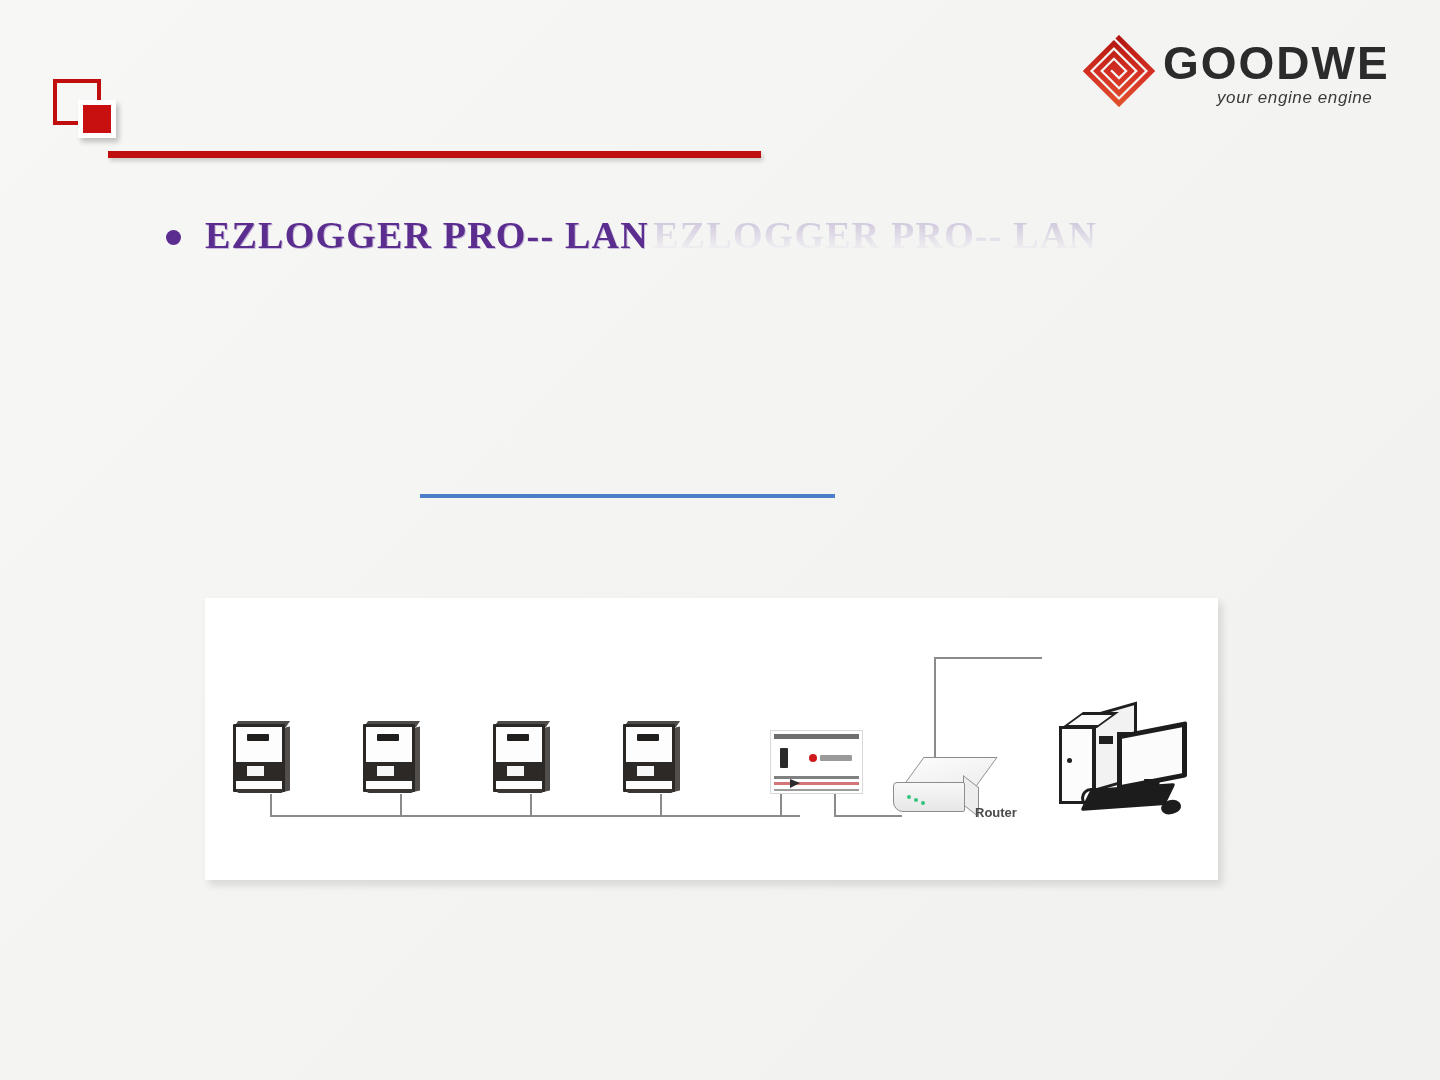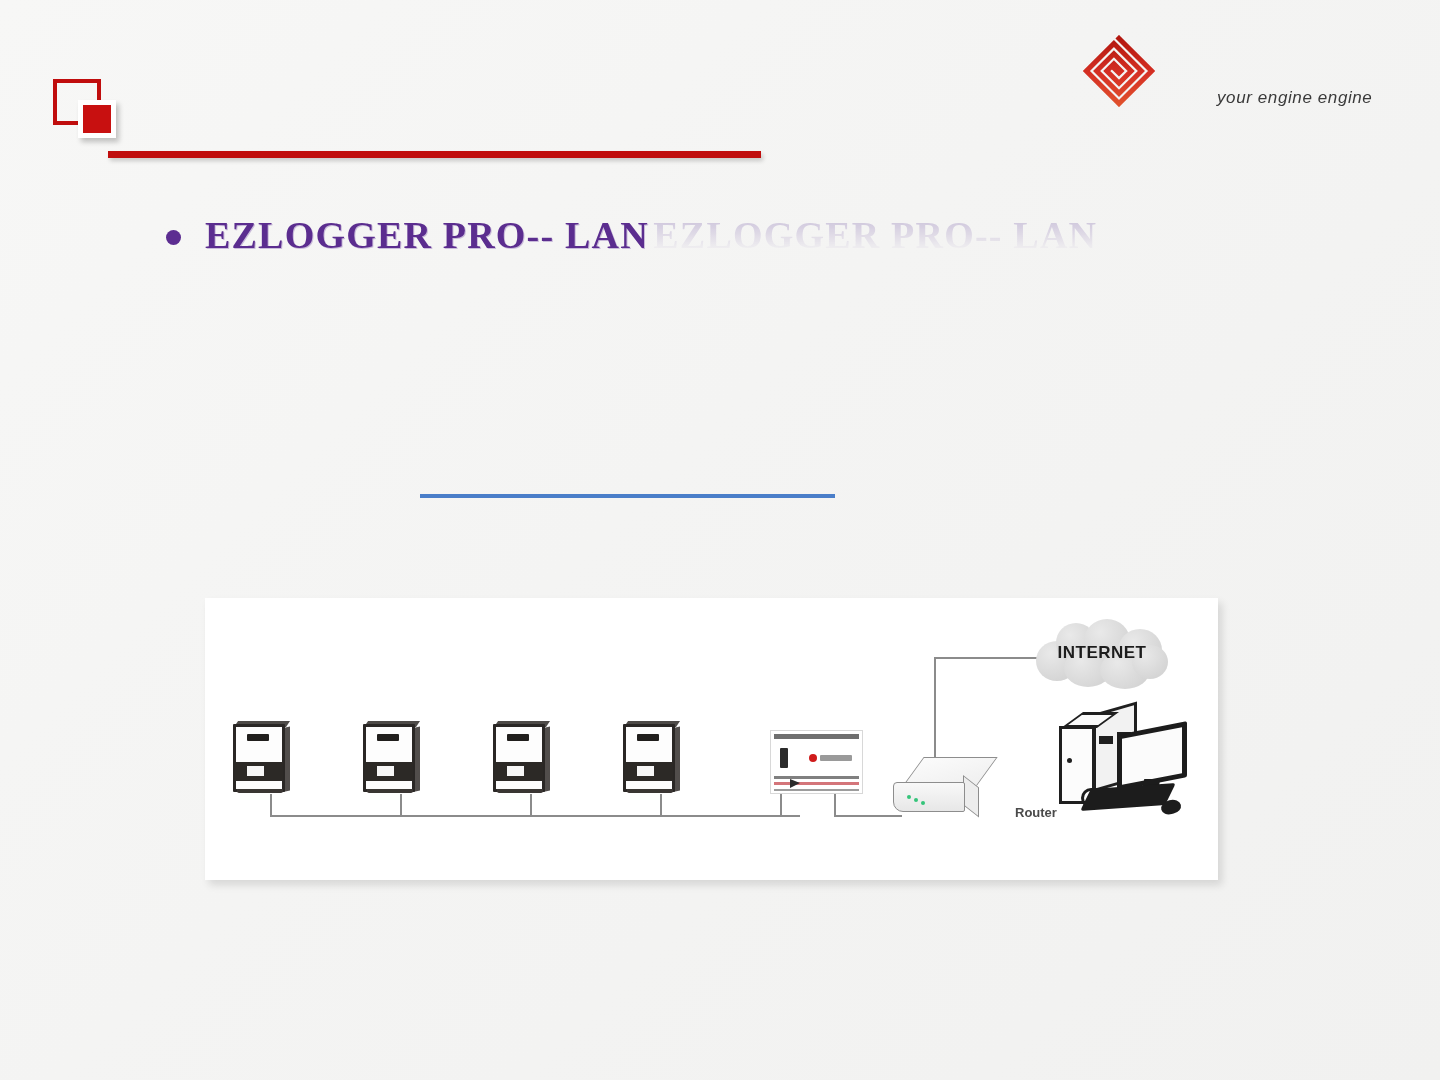--- a/index.html
+++ b/index.html
@@ -369,21 +369,20 @@
   }
   .router-label {
     position: absolute;
     left: 84px;
     top: 48px;
     font-size: 13px;
     font-weight: bold;
     color: #4a4a4a;
     font-family: "Liberation Sans", sans-serif;
     white-space: nowrap;
-    margin-left: 40px;
   }
 
   
   .cloud {
     position: absolute;
     left: 829px;
     top: 21px;
     width: 136px;
     height: 72px;
   }
@@ -530,20 +529,21 @@
       <linearGradient id="gwgrad" x1="0%" y1="0%" x2="100%" y2="100%">
         <stop offset="0%" stop-color="#b3170f"></stop>
         <stop offset="55%" stop-color="#d63024"></stop>
         <stop offset="100%" stop-color="#e0502c"></stop>
       </linearGradient>
     </defs>
     <g transform="rotate(45 50 50)">
       <path d="M18 18 H82 V82 H18 V28 H72 V72 H28 V38 H62 V62 H38 V48 H52 V52 H44" fill="none" stroke="url(#gwgrad)" stroke-width="7" stroke-linecap="square"></path>
     </g>
   </svg>
+  <div class="brand-wordmark">GOODWE</div>
   <div class="brand-tagline">your engine engine</div>
 </div>
 
 <div class="title-row">
   <span class="title-bullet"></span>
   <span class="title-stack">
     <span class="title-text">EZLOGGER PRO-- LAN</span>
     <span class="title-reflection">EZLOGGER PRO-- LAN</span>
   </span>
 </div>
@@ -617,30 +617,20 @@
     <div class="router">
       <div class="router-top"></div>
       <div class="router-right"></div>
       <div class="router-front"></div>
       <div class="router-led" style="left:16px; top:38px;"></div>
       <div class="router-led" style="left:23px; top:41px;"></div>
       <div class="router-led" style="left:30px; top:44px;"></div>
       <div class="router-label">Router</div>
     </div>
 
-    <div class="cloud">
-      <div class="cloud-puff" style="left:2px;  top:22px; width:42px; height:40px;"></div>
-      <div class="cloud-puff" style="left:22px; top:4px;  width:40px; height:40px;"></div>
-      <div class="cloud-puff" style="left:50px; top:0px;  width:46px; height:44px;"></div>
-      <div class="cloud-puff" style="left:84px; top:10px; width:44px; height:42px;"></div>
-      <div class="cloud-puff" style="left:30px; top:30px; width:48px; height:38px;"></div>
-      <div class="cloud-puff" style="left:66px; top:32px; width:50px; height:38px;"></div>
-      <div class="cloud-puff" style="left:98px; top:26px; width:36px; height:34px;"></div>
-      <div class="cloud-label">INTERNET</div>
-    </div>
 
     <div class="computer">
       <div class="pc-tower-side"></div>
       <div class="pc-tower-top"></div>
       <div class="pc-tower-front"></div>
       <div class="pc-bay" style="left:46px; top:30px;"></div>
       <div class="pc-bay" style="left:64px; top:26px;"></div>
       <div class="pc-power"></div>
       <div class="pc-monitor"></div>
       <div class="pc-stand"></div>

